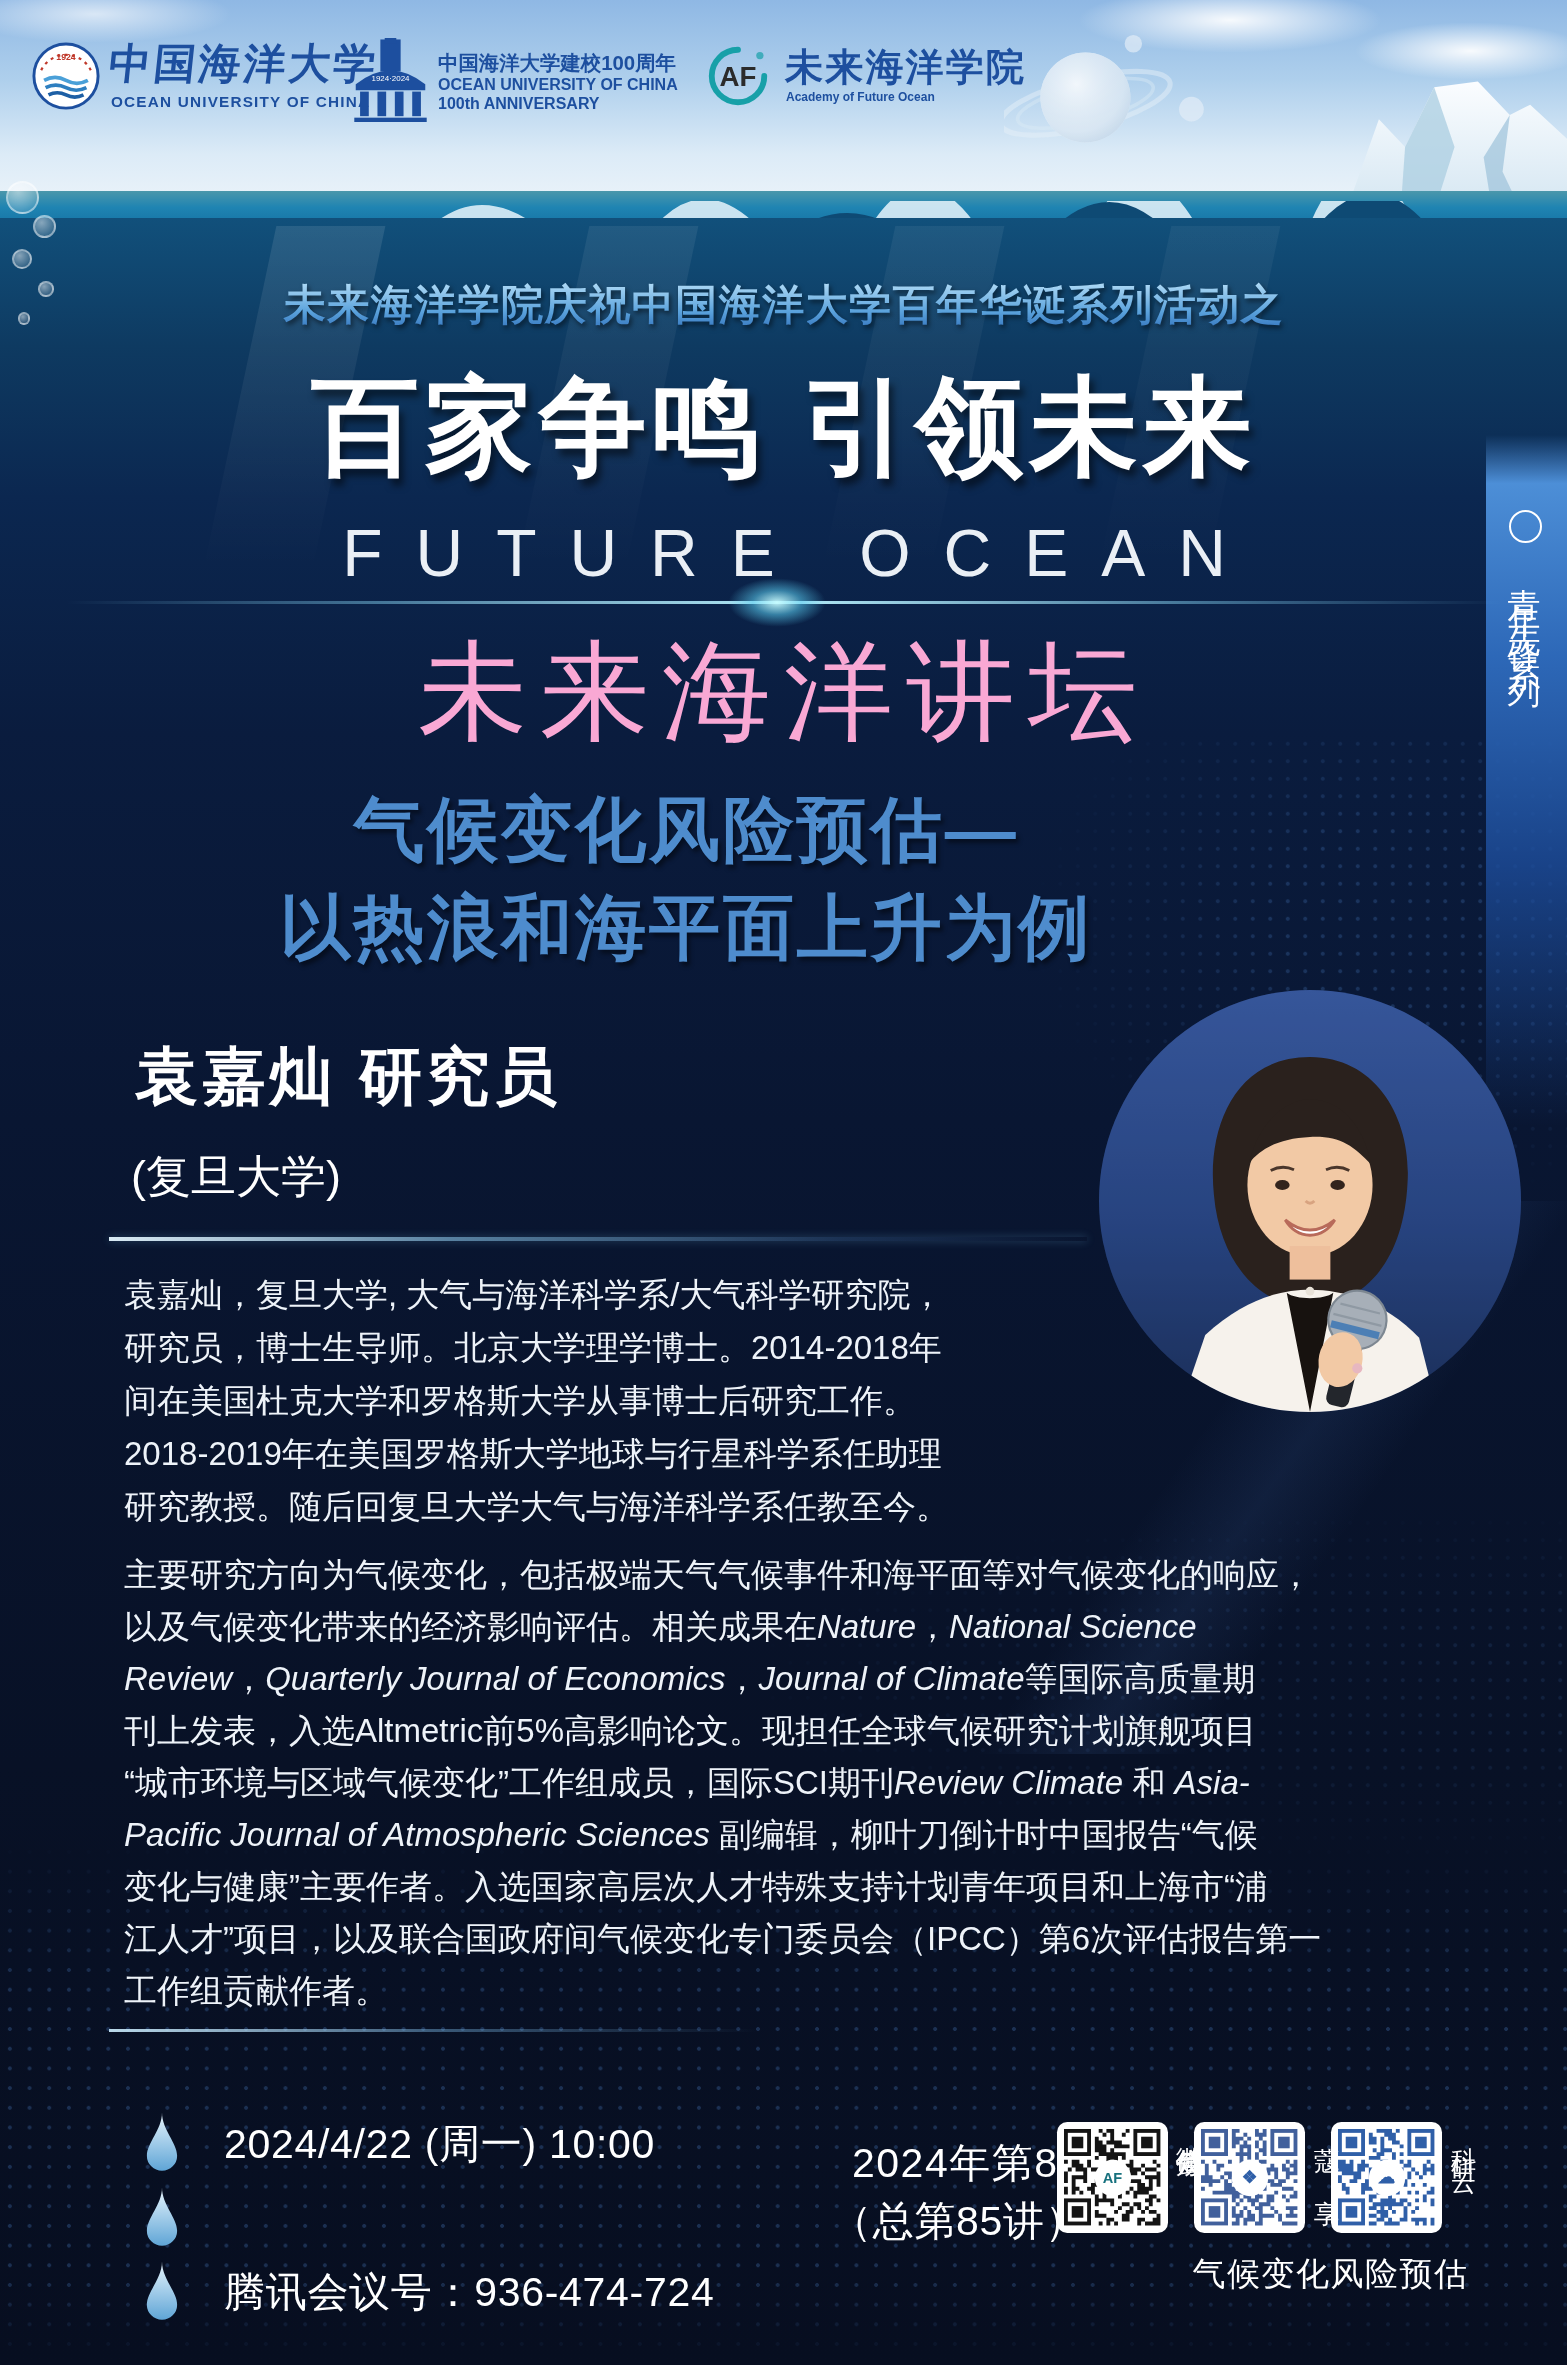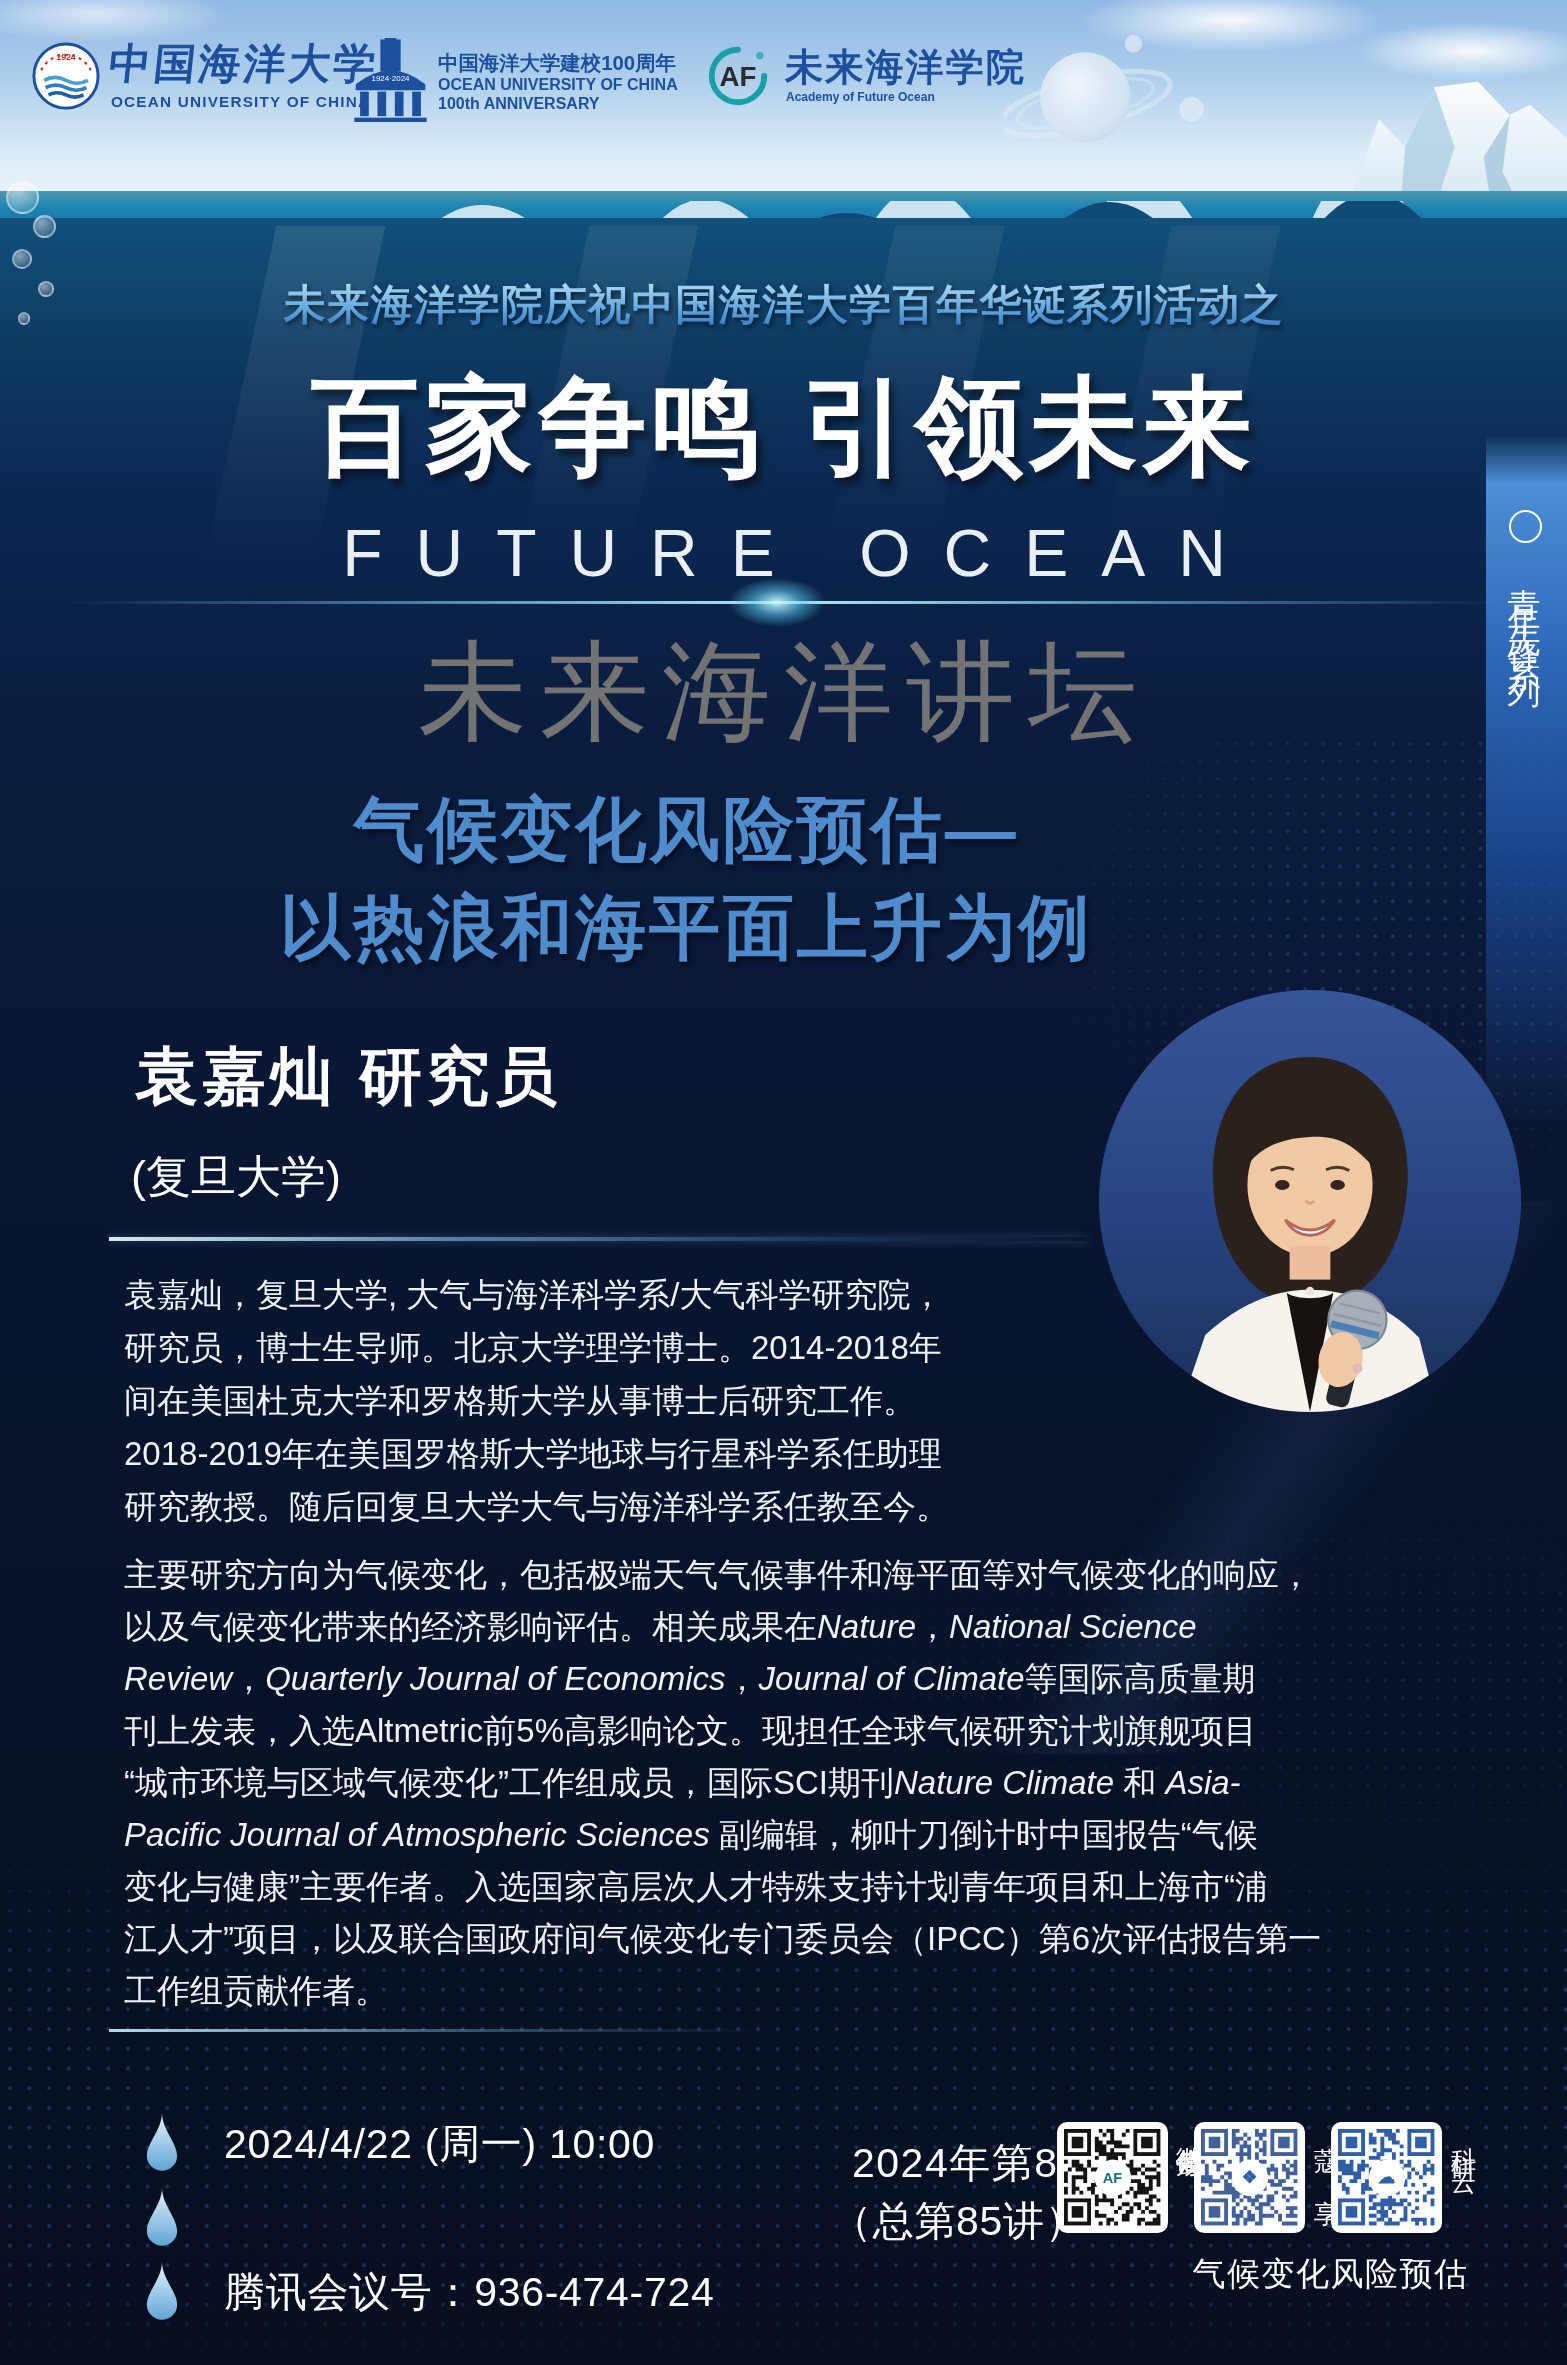--- a/index.html
+++ b/index.html
@@ -65,21 +65,21 @@
   .main-title{position:absolute;left:0;top:355px;width:1568px;text-align:center;color:#fff;
      font-size:108px;font-weight:800;letter-spacing:5.8px;text-shadow:4.4px 6.6px 7.3px rgba(0,0,0,.5);}
   .eng-title{position:absolute;left:0;top:515px;width:1568px;text-align:center;color:#f4f8fc;
      font-size:66px;font-weight:200;letter-spacing:33px;text-indent:33px;opacity:.96;}
   .flare-line{position:absolute;left:66px;top:601px;width:1437px;height:2.9px;
      background:linear-gradient(90deg,transparent,rgba(140,220,250,.45) 22%,
         rgba(185,242,255,.95) 49%,rgba(185,242,255,.95) 51%,rgba(140,220,250,.45) 78%,transparent);}
   .flare-core{position:absolute;left:728px;top:578px;width:98px;height:49px;border-radius:50%;
      background:radial-gradient(ellipse at center,rgba(200,252,255,.95) 0%,
         rgba(90,205,240,.55) 35%,transparent 70%);}
-  .forum-title{position:absolute;left:0;top:619px;width:1568px;text-align:center;color:#737373;
+  .forum-title{position:absolute;left:0;top:619px;width:1568px;text-align:center;color:#f9a8d4;
      font-size:109px;font-weight:300;letter-spacing:13px;}
   .talk{position:absolute;left:0;width:1372px;text-align:center;color:#4e8ccd;font-weight:600;
      font-size:71px;letter-spacing:2.9px;text-shadow:2.9px 4.4px 4.4px rgba(0,0,0,.45);}
   .t1{top:783px;} .t2{top:881px;}
 
   
   .spk-name{position:absolute;left:135px;top:1034px;font-size:63px;color:#fff;
      font-weight:700;letter-spacing:4.4px;text-align:right;}
   .spk-aff{position:absolute;left:131px;top:1147px;font-size:45px;color:#fff;font-weight:400;}
   .photo{position:absolute;left:1099px;top:990px;width:422px;height:422px;border-radius:50%;
@@ -277,21 +277,21 @@
   <div class="div1"></div>
   <div class="bio1">袁嘉灿，复旦大学, 大气与海洋科学系/大气科学研究院，
 研究员，博士生导师。北京大学理学博士。2014-2018年
 间在美国杜克大学和罗格斯大学从事博士后研究工作。
 2018-2019年在美国罗格斯大学地球与行星科学系任助理
 研究教授。随后回复旦大学大气与海洋科学系任教至今。</div>
   <div class="bio2"><span>主要研究方向为气候变化，包括极端天气气候事件和海平面等对气候变化的响应，
 以及气候变化带来的经济影响评估。相关成果在</span><span class="it">Nature</span><span>，</span><span class="it">National Science
 Review</span><span>，</span><span class="it">Quarterly Journal of Economics</span><span>，</span><span class="it">Journal of Climate</span><span>等国际高质量期
 刊上发表，入选Altmetric前5%高影响论文。现担任全球气候研究计划旗舰项目
-“城市环境与区域气候变化”工作组成员，国际SCI期刊</span><span class="it">Nature Climate</span><span> 和 </span><span class="it">Asia-
+“城市环境与区域气候变化”工作组成员，国际SCI期刊</span><span class="it">Review Climate</span><span> 和 </span><span class="it">Asia-
 Pacific Journal of Atmospheric Sciences</span><span> 副编辑，柳叶刀倒计时中国报告“气候
 变化与健康”主要作者。入选国家高层次人才特殊支持计划青年项目和上海市“浦
 江人才”项目，以及联合国政府间气候变化专门委员会（IPCC）第6次评估报告第一
 工作组贡献作者。</span></div>
   <div class="div2"></div>
 
   <svg class="drop dr1" width="36" height="60" viewBox="0 0 50 82">
     <defs>
         <linearGradient id="dg" x1="0" y1="0" x2="0" y2="1">
       <stop offset="0%" stop-color="#e8f5fd"></stop>

